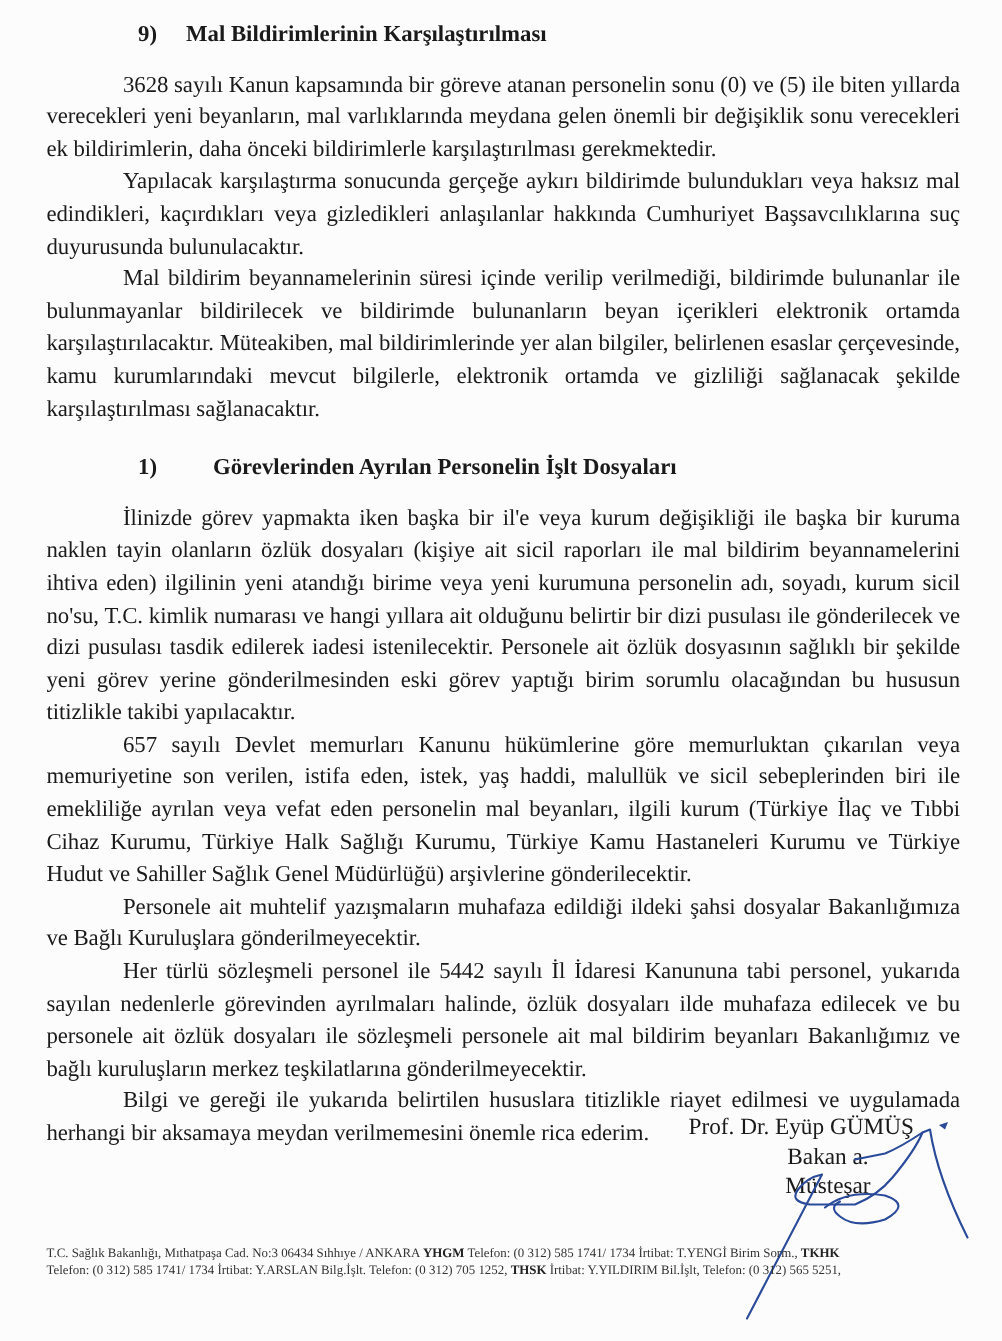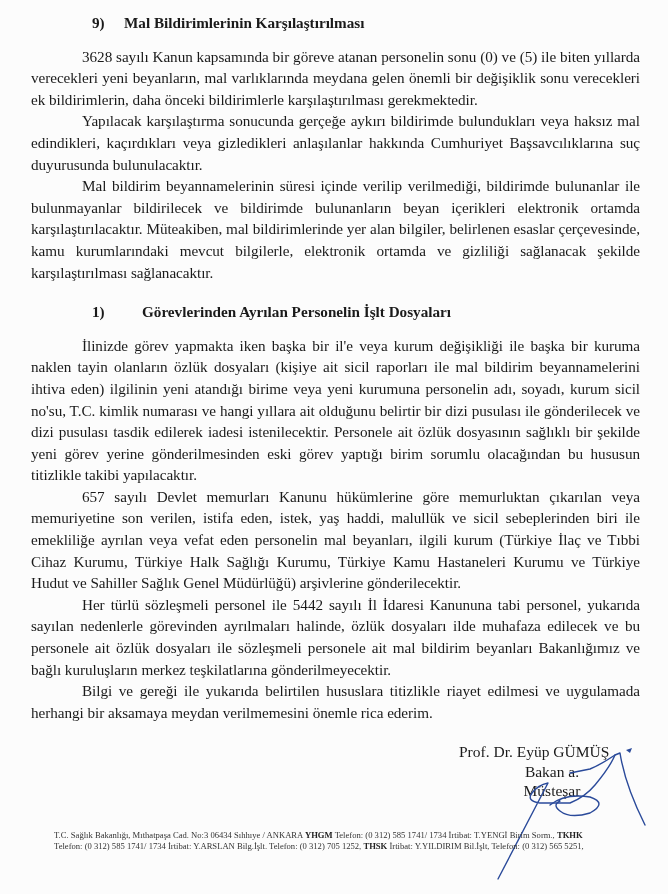--- a/index.html
+++ b/index.html
@@ -63,40 +63,41 @@
   .footer {
     position: absolute;
     left: 31px;
     top: 830px;
     width: 620px;
     font-size: 8.6px;
     line-height: 10.6px;
     color: #333;
     white-space: nowrap;
   }
-  .footer .line { display: block; margin-left: 23px; }
+  .footer .line { display: block; }
   .footer b { color: #222; }
 </style>
 </head>
 <body>
 
 <div class="page">
 
   <h3 class="heading h9">
     <span class="num">9)</span><span>Mal Bildirimlerinin Karşılaştırılması</span>
   </h3>
   <p class="para">3628 sayılı Kanun kapsamında bir göreve atanan personelin sonu (0) ve (5) ile biten yıllarda verecekleri yeni beyanların, mal varlıklarında meydana gelen önemli bir değişiklik sonu verecekleri ek bildirimlerin, daha önceki bildirimlerle karşılaştırılması gerekmektedir.</p>
   <p class="para">Yapılacak karşılaştırma sonucunda gerçeğe aykırı bildirimde bulundukları veya haksız mal edindikleri, kaçırdıkları veya gizledikleri anlaşılanlar hakkında Cumhuriyet Başsavcılıklarına suç duyurusunda bulunulacaktır.</p>
   <p class="para">Mal bildirim beyannamelerinin süresi içinde verilip verilmediği, bildirimde bulunanlar ile bulunmayanlar bildirilecek ve bildirimde bulunanların beyan içerikleri elektronik ortamda karşılaştırılacaktır. Müteakiben, mal bildirimlerinde yer alan bilgiler, belirlenen esaslar çerçevesinde, kamu kurumlarındaki mevcut bilgilerle, elektronik ortamda ve gizliliği sağlanacak şekilde karşılaştırılması sağlanacaktır.</p>
 
   <h3 class="heading h10">
     <span class="num">1)</span><span>Görevlerinden Ayrılan Personelin İşlt Dosyaları</span>
   </h3>
   <p class="para">İlinizde görev yapmakta iken başka bir il'e veya kurum değişikliği ile başka bir kuruma naklen tayin olanların özlük dosyaları (kişiye ait sicil raporları ile mal bildirim beyannamelerini ihtiva eden) ilgilinin yeni atandığı birime veya yeni kurumuna personelin adı, soyadı, kurum sicil no'su, T.C. kimlik numarası ve hangi yıllara ait olduğunu belirtir bir dizi pusulası ile gönderilecek ve dizi pusulası tasdik edilerek iadesi istenilecektir. Personele ait özlük dosyasının sağlıklı bir şekilde yeni görev yerine gönderilmesinden eski görev yaptığı birim sorumlu olacağından bu hususun titizlikle takibi yapılacaktır.</p>
   <p class="para">657 sayılı Devlet memurları Kanunu hükümlerine göre memurluktan çıkarılan veya memuriyetine son verilen, istifa eden, istek, yaş haddi, malullük ve sicil sebeplerinden biri ile emekliliğe ayrılan veya vefat eden personelin mal beyanları, ilgili kurum (Türkiye İlaç ve Tıbbi Cihaz Kurumu, Türkiye Halk Sağlığı Kurumu, Türkiye Kamu Hastaneleri Kurumu ve Türkiye Hudut ve Sahiller Sağlık Genel Müdürlüğü) arşivlerine gönderilecektir.</p>
+  <p class="para">Personele ait muhtelif yazışmaların muhafaza edildiği ildeki şahsi dosyalar Bakanlığımıza ve Bağlı Kuruluşlara gönderilmeyecektir.</p>
   <p class="para">Her türlü sözleşmeli personel ile 5442 sayılı İl İdaresi Kanununa tabi personel, yukarıda sayılan nedenlerle görevinden ayrılmaları halinde, özlük dosyaları ilde muhafaza edilecek ve bu personele ait özlük dosyaları ile sözleşmeli personele ait mal bildirim beyanları Bakanlığımız ve bağlı kuruluşların merkez teşkilatlarına gönderilmeyecektir.</p>
   <p class="para">Bilgi ve gereği ile yukarıda belirtilen hususlara titizlikle riayet edilmesi ve uygulamada herhangi bir aksamaya meydan verilmemesini önemle rica ederim.</p>
 </div>
 
 <div class="signature-block">
   <span class="sig-name">Prof. Dr. Eyüp GÜMÜŞ</span>
   <span class="sig-line">Bakan a.</span>
   <span class="sig-line">Müsteşar</span>
 </div>
 

